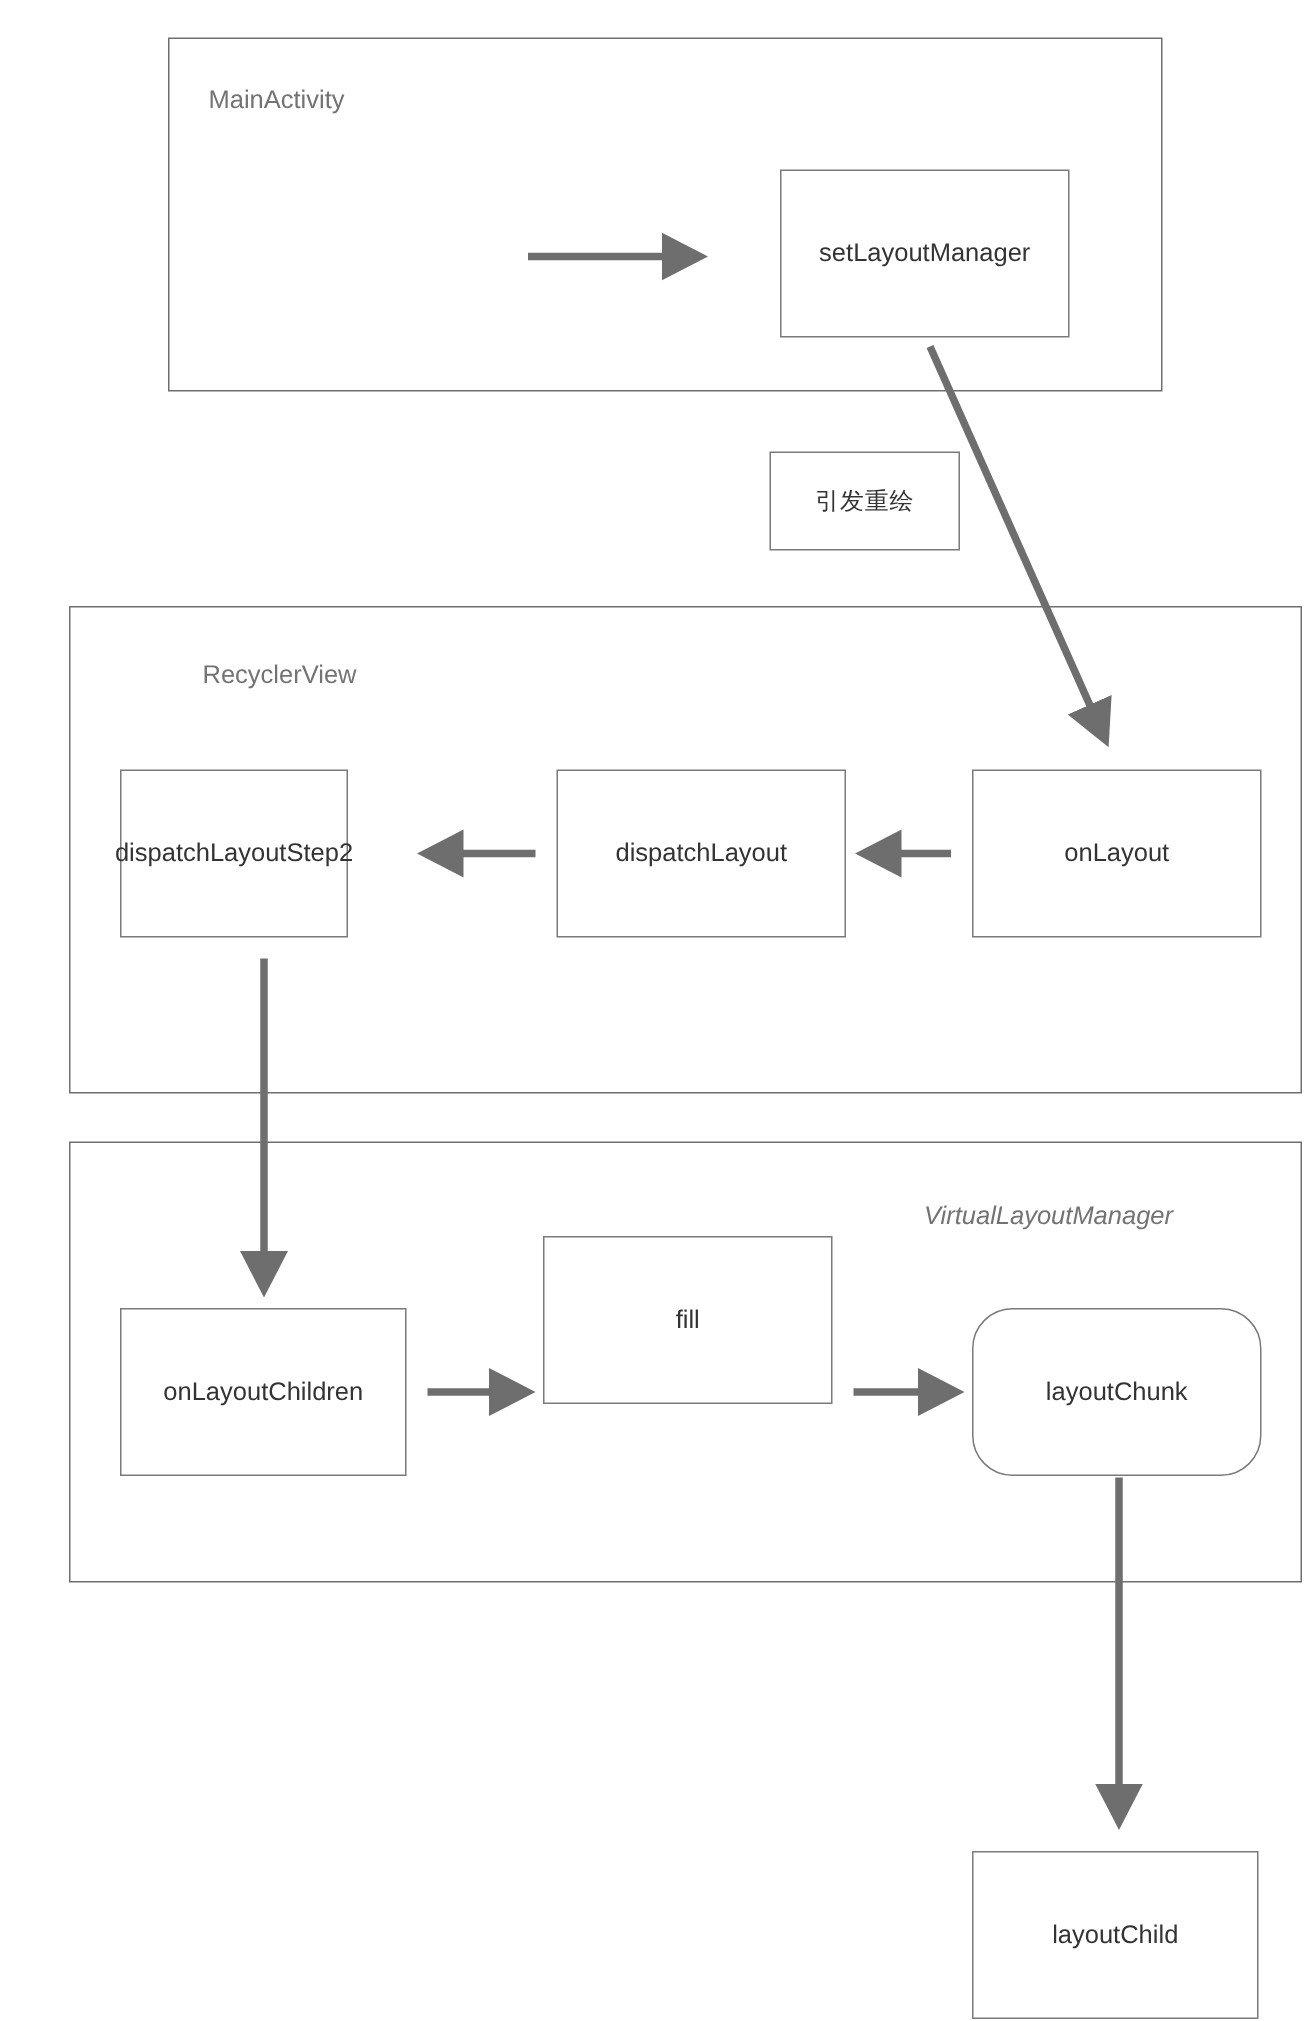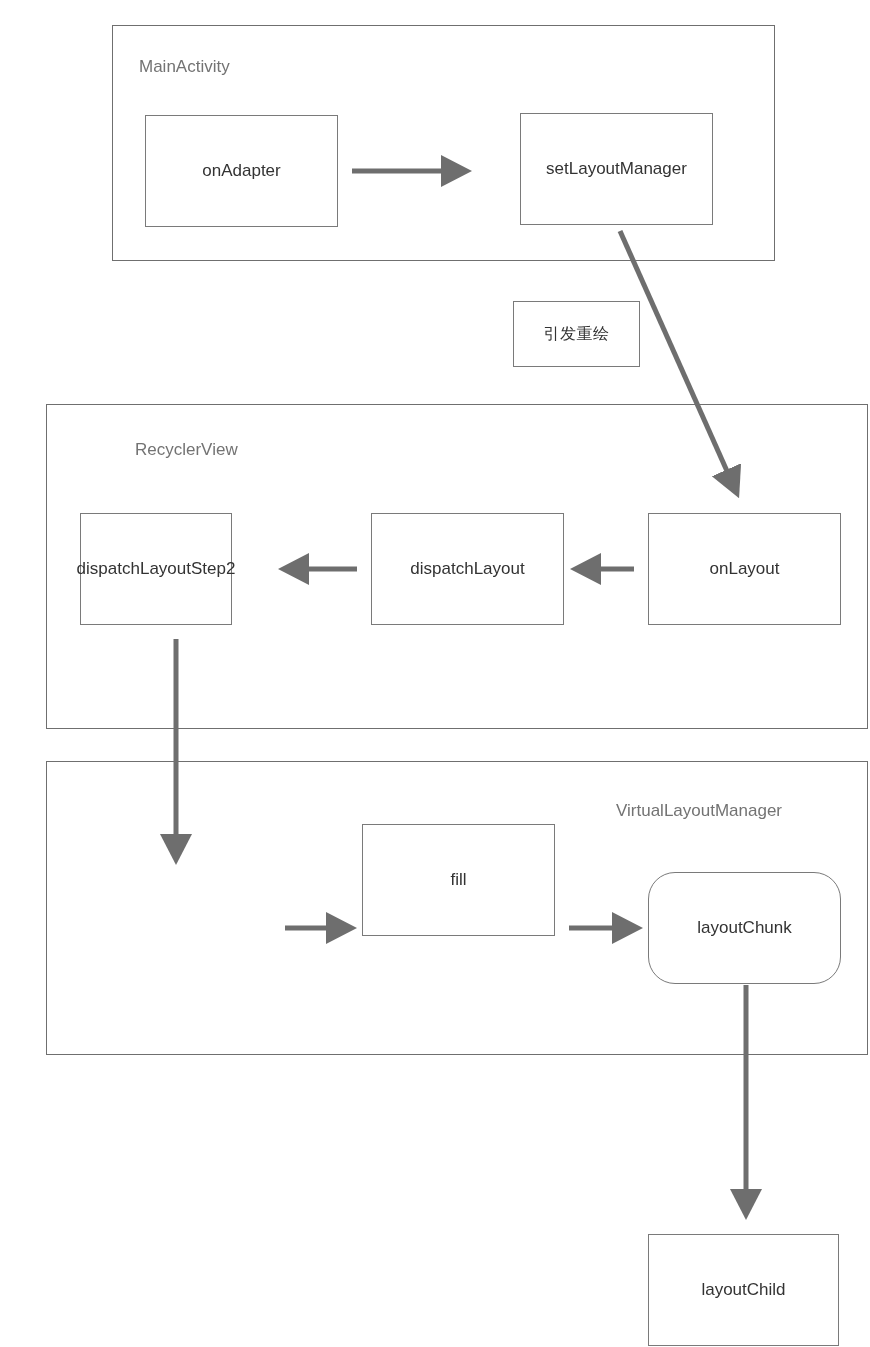--- a/index.html
+++ b/index.html
@@ -66,21 +66,21 @@
   #lbl-mainactivity { left: 139px; top: 58px; }
   #node-onadapter { left: 145px; top: 115px; width: 193px; height: 112px; }
   #node-setlayoutmanager { left: 520px; top: 113px; width: 193px; height: 112px; }
   #node-trigger-redraw { left: 513px; top: 301px; width: 127px; height: 66px; }
   #grp-recyclerview { left: 46px; top: 404px; width: 822px; height: 325px; }
   #lbl-recyclerview { left: 135px; top: 441px; }
   #node-dispatchlayoutstep2 { left: 80px; top: 513px; width: 152px; height: 112px; }
   #node-dispatchlayout { left: 371px; top: 513px; width: 193px; height: 112px; }
   #node-onlayout { left: 648px; top: 513px; width: 193px; height: 112px; }
   #grp-virtuallayoutmanager { left: 46px; top: 761px; width: 822px; height: 294px; }
-  #lbl-virtuallayoutmanager { left: 616px; top: 802px; }
+  #lbl-virtuallayoutmanager { left: 616px; top: 802px; font-style: italic; }
   #node-onlayoutchildren { left: 80px; top: 872px; width: 191px; height: 112px; }
   #node-fill { left: 362px; top: 824px; width: 193px; height: 112px; }
   #node-layoutchunk { left: 648px; top: 872px; width: 193px; height: 112px; border-radius: 27px; }
   #node-layoutchild { left: 648px; top: 1234px; width: 191px; height: 112px; }
 </style>
 </head>
 <body>
 
 <div id="canvas">
 
@@ -120,23 +120,20 @@
     </g>
 
     <g>
       <line x1="746" y1="985" x2="746" y2="1210" stroke="#6e6e6e" stroke-width="5" marker-end="url(#arrowR)"></line>
     </g>
   </svg>
 
   <div class="group-box" id="grp-mainactivity"></div>
   <div class="group-label" id="lbl-mainactivity">MainActivity</div>
 
-  <div class="node" id="node-onadapter">
-    <span class="node-label">onAdapter</span>
-  </div>
 
   <div class="node" id="node-setlayoutmanager">
     <span class="node-label">setLayoutManager</span>
   </div>
 
   <div class="node" id="node-trigger-redraw">
     <span class="node-label cjk">引发重绘</span>
   </div>
 
   <div class="group-box" id="grp-recyclerview"></div>
@@ -150,20 +147,23 @@
     <span class="node-label">dispatchLayout</span>
   </div>
 
   <div class="node" id="node-onlayout">
     <span class="node-label">onLayout</span>
   </div>
 
   <div class="group-box" id="grp-virtuallayoutmanager"></div>
   <div class="group-label" id="lbl-virtuallayoutmanager">VirtualLayoutManager</div>
 
+  <div class="node" id="node-onlayoutchildren">
+    <span class="node-label">onLayoutChildren</span>
+  </div>
 
   <div class="node" id="node-fill">
     <span class="node-label">fill</span>
   </div>
 
   <div class="node" id="node-layoutchunk">
     <span class="node-label">layoutChunk</span>
   </div>
 
   <div class="node" id="node-layoutchild">

